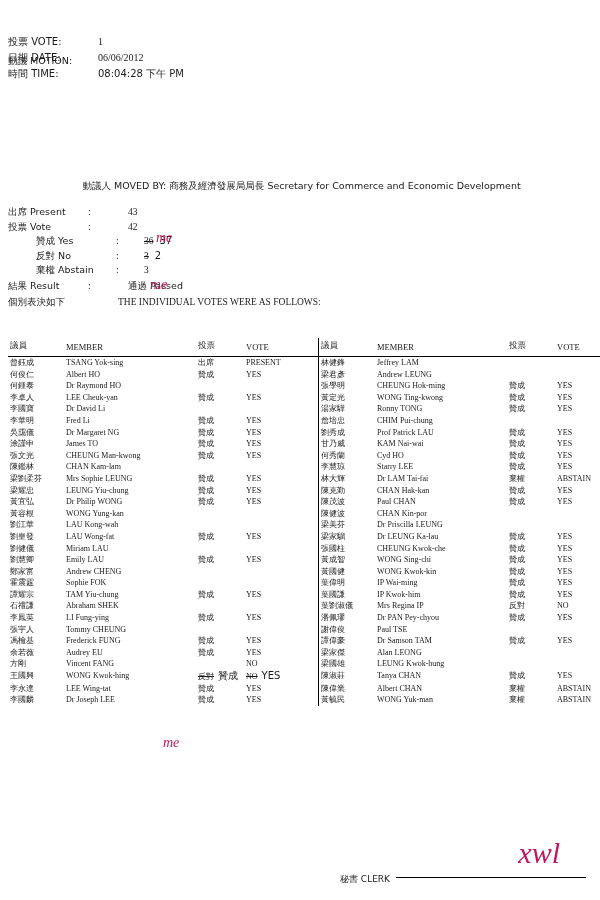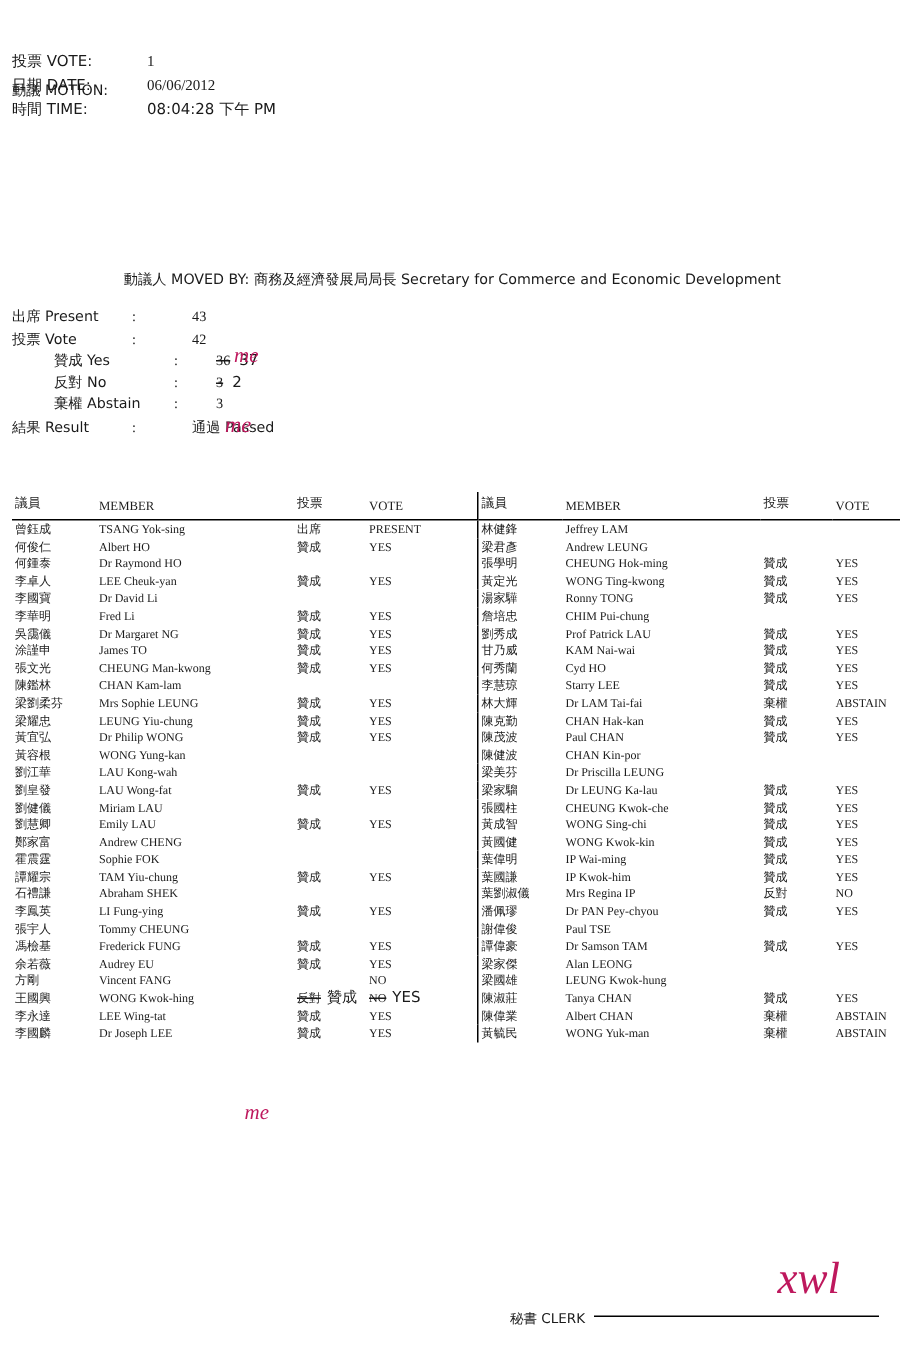--- a/index.html
+++ b/index.html
@@ -124,21 +124,21 @@
     left: 8px;
     width: 584px;
     font-size: 9.5px;
   }
   .ind-label {
     display: inline-block;
     width: 110px;
   }
   .votes-area {
     position: absolute;
-    top: 328px;
+    top: 338px;
     left: 8px;
     width: 584px;
   }
   table.votes {
     border-collapse: collapse;
     font-size: 8px;
     width: 584px;
     table-layout: fixed;
   }
   table.votes th {
@@ -249,20 +249,23 @@
       <div class="ccolon tight">:</div>
       <div class="cval">3</div>
     </div>
     <div class="crow result-row">
       <div class="cname zh">結果 Result</div>
       <div class="ccolon">:</div>
       <div class="cval zh">通過 Passed</div>
     </div>
   </div>
 
+  <div class="individual">
+    <span class="ind-label zh">個別表決如下</span><span>THE INDIVIDUAL VOTES WERE AS FOLLOWS:</span>
+  </div>
 
   <div class="votes-area">
     <table class="votes">
       <thead>
         <tr class="thead-line">
           <th class="c-member-zh zh">議員</th>
           <th class="c-member-en">MEMBER</th>
           <th class="c-cast th-cast zh">投票</th>
           <th class="c-vote th-vote">VOTE</th>
           <th class="c-gap"></th>

